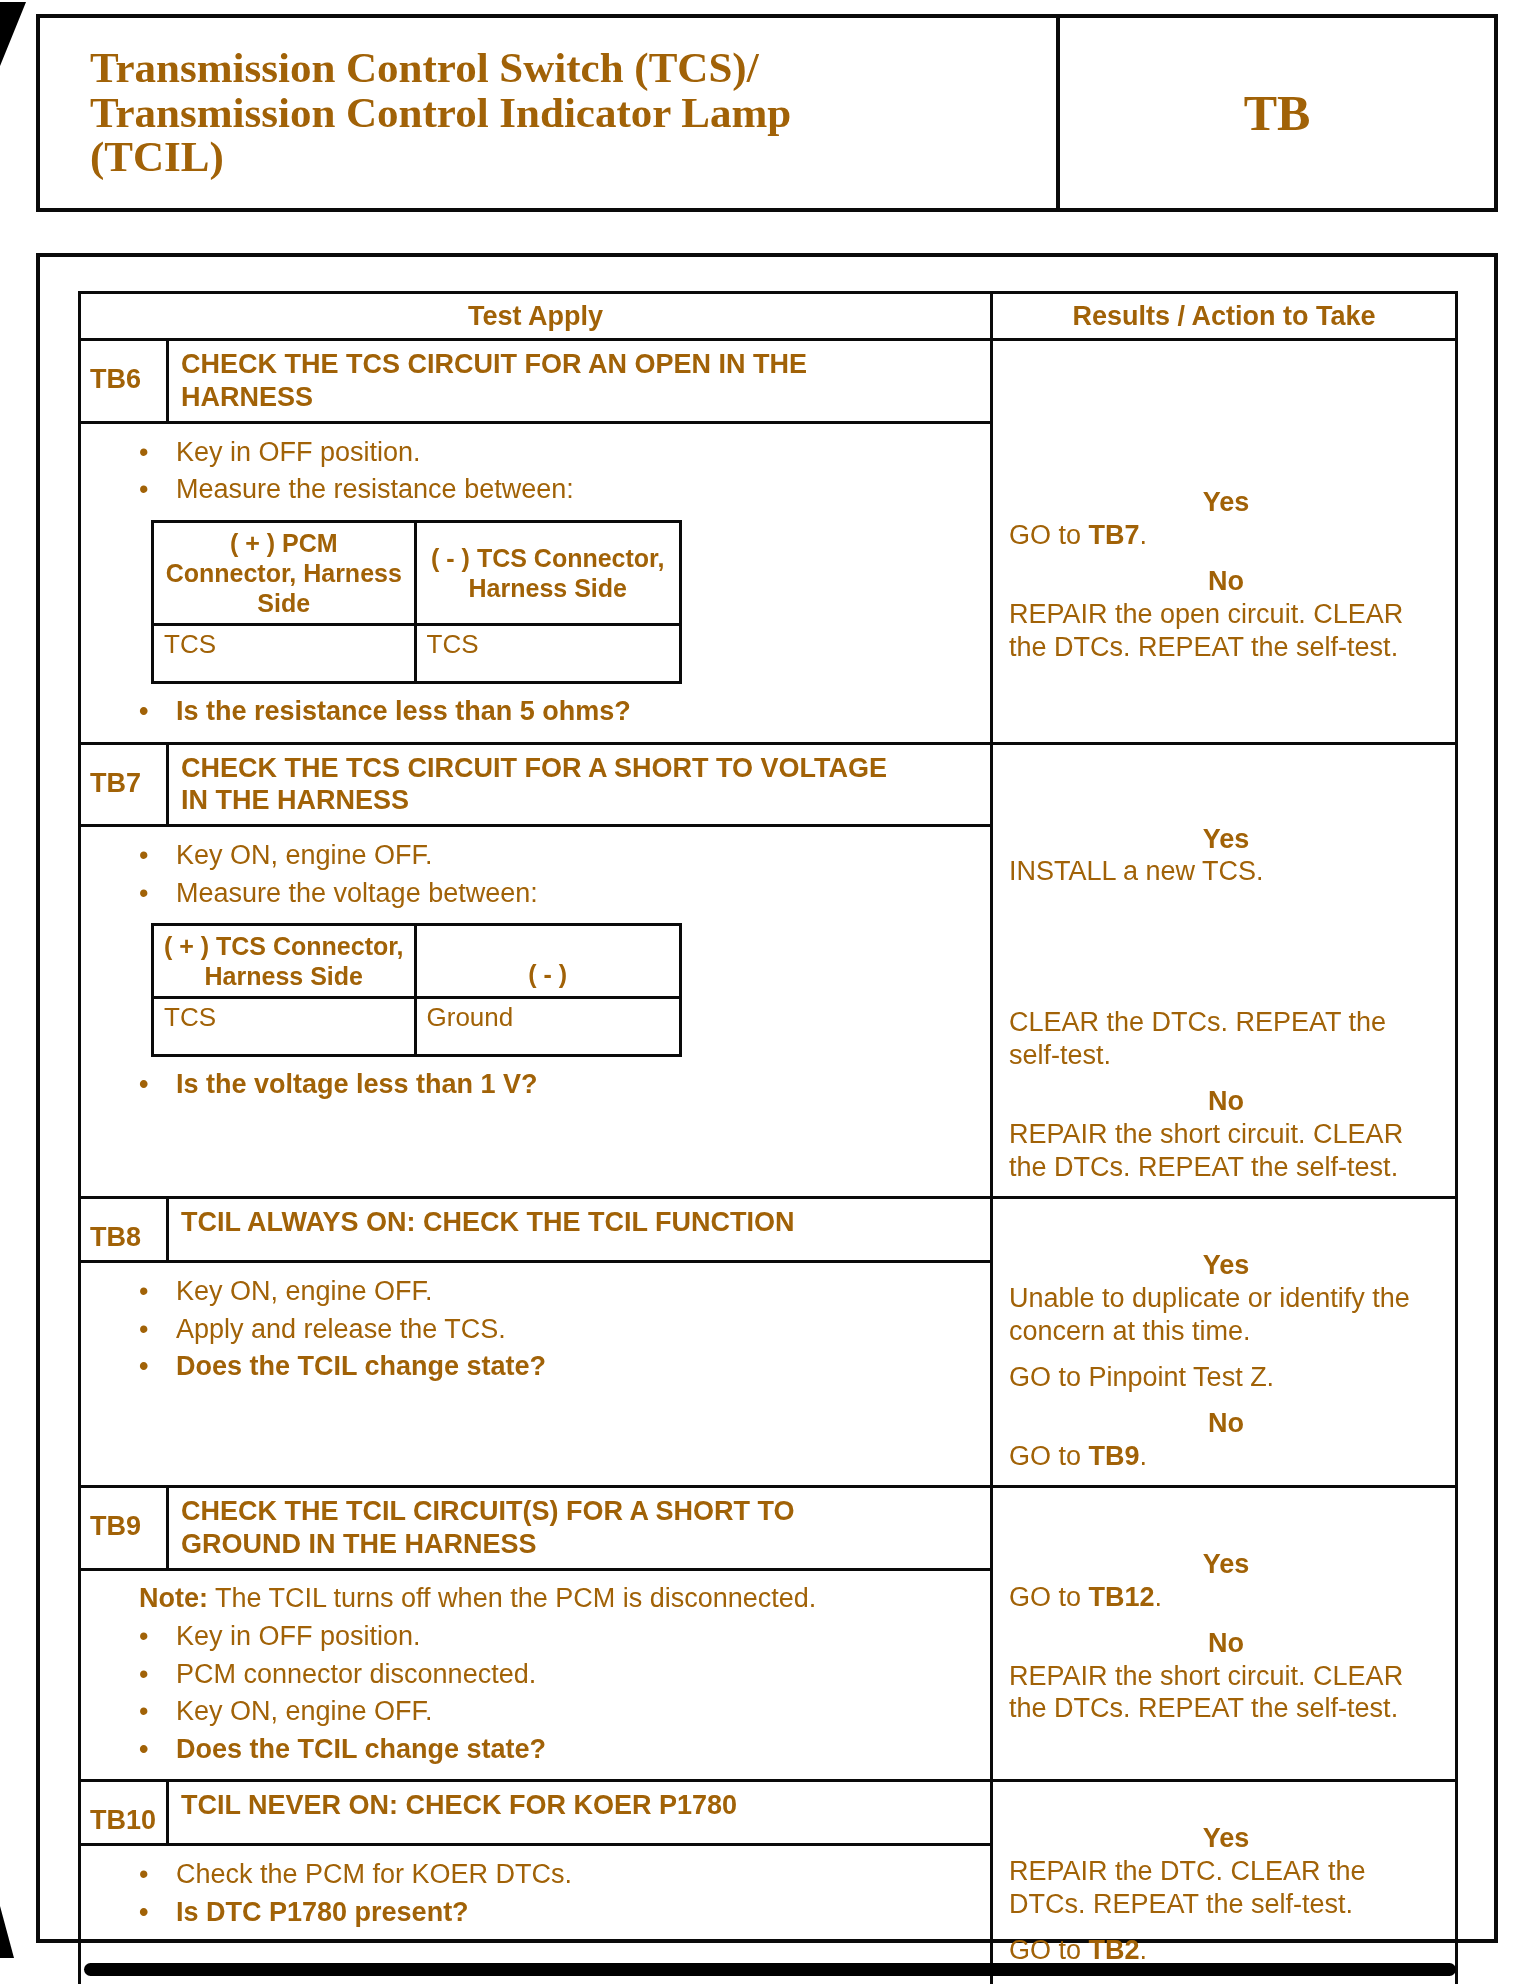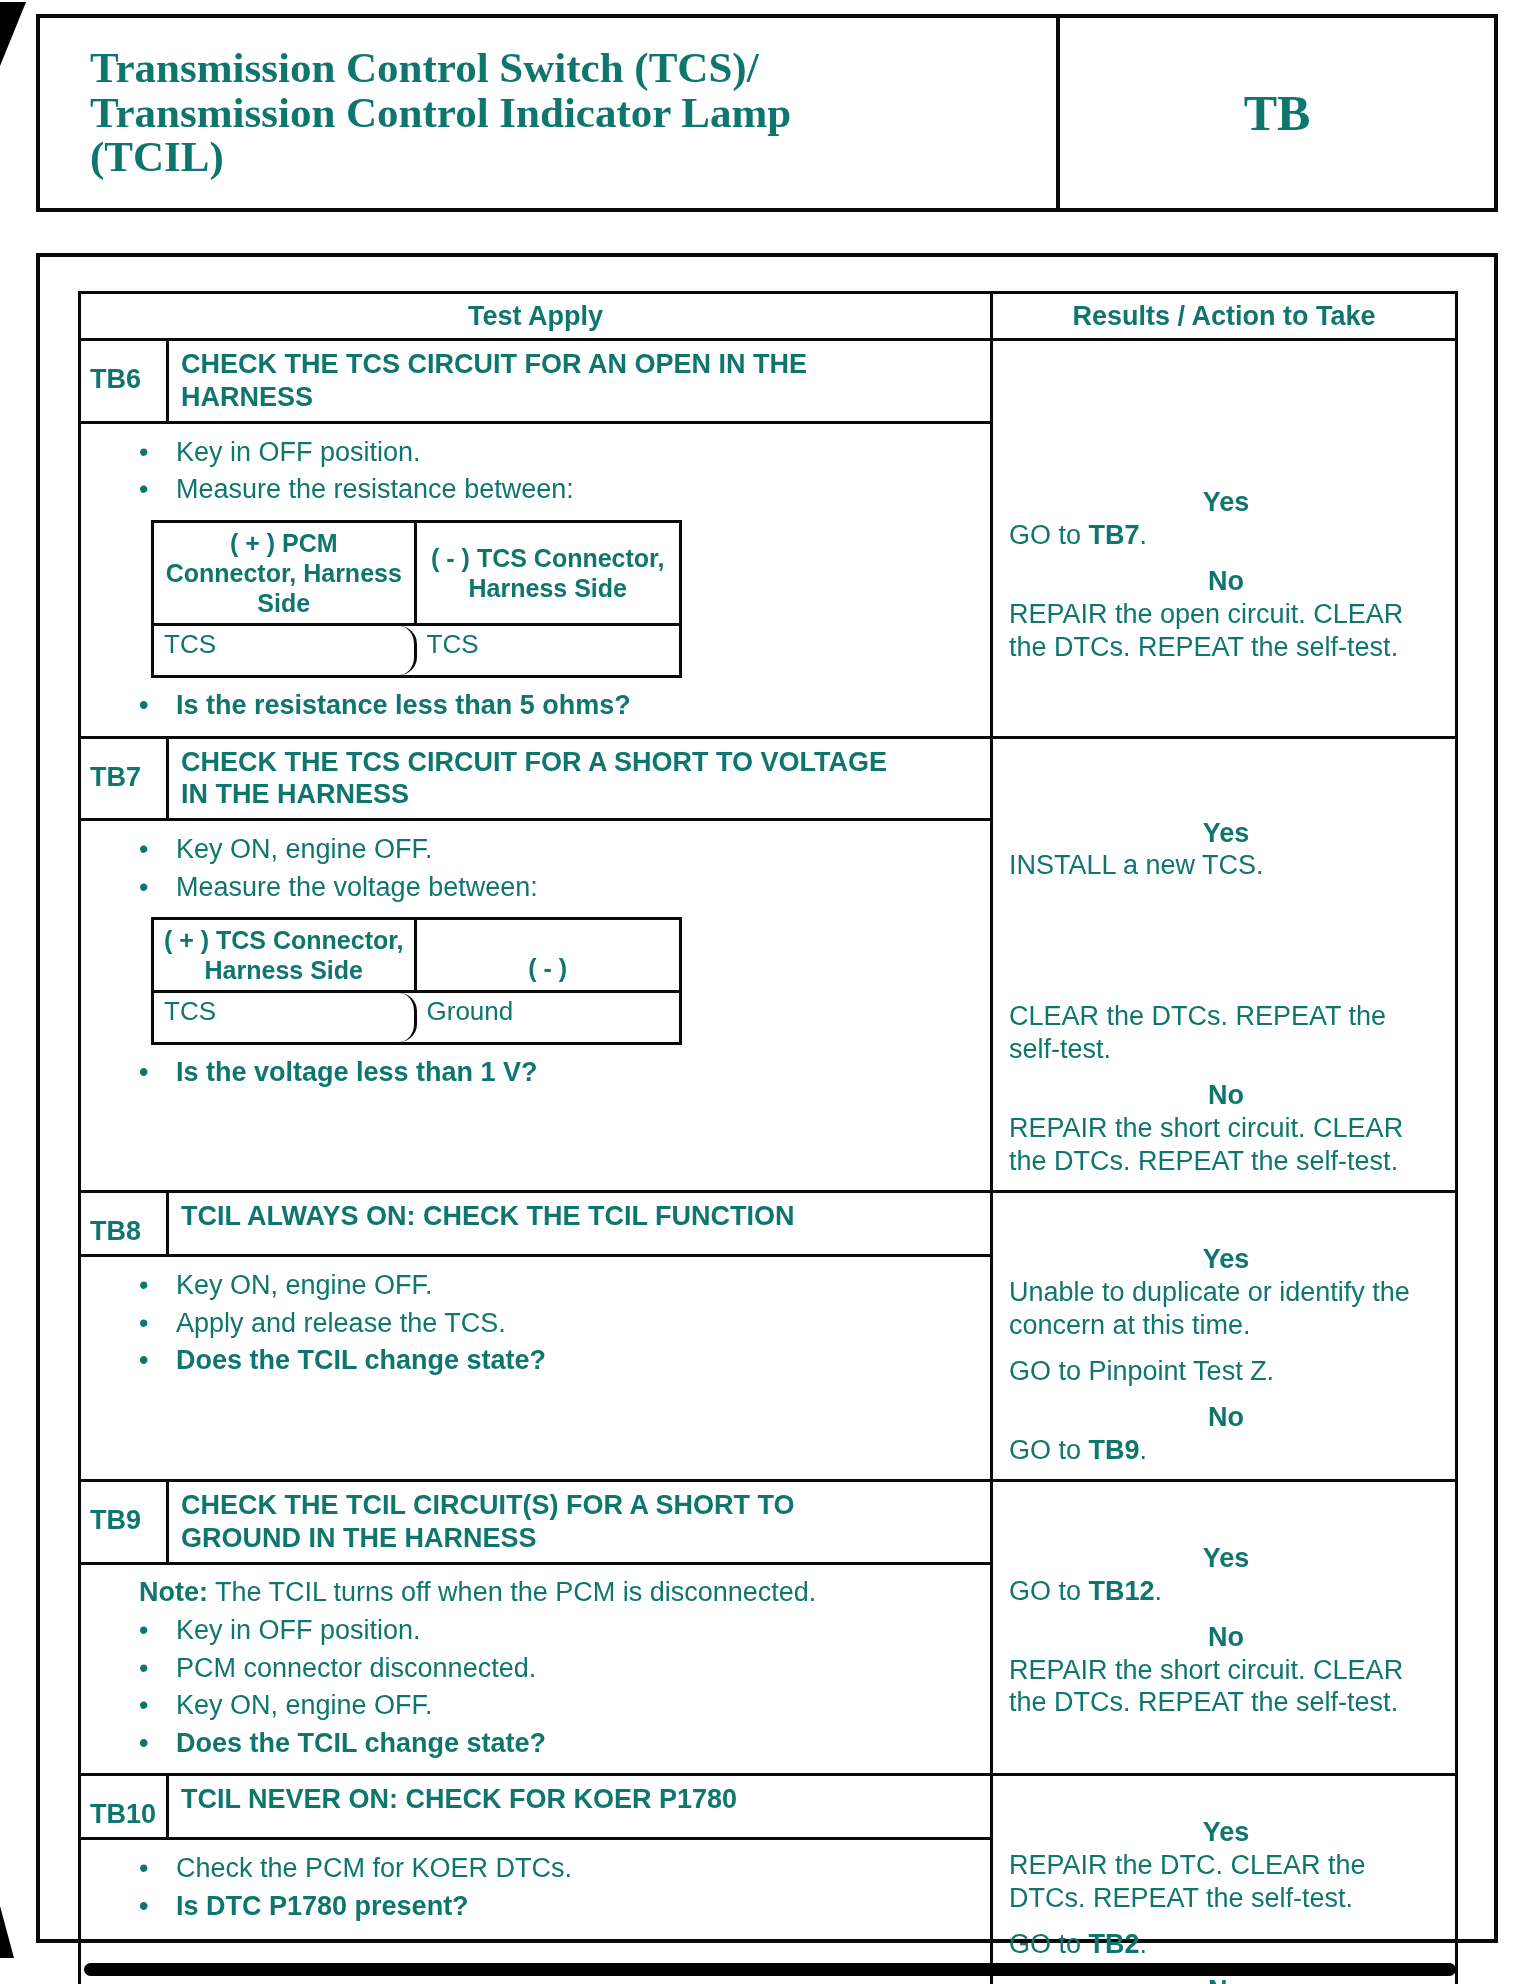--- a/index.html
+++ b/index.html
@@ -1,19 +1,19 @@
 <!DOCTYPE html>
 <html><head>
 <meta charset="utf-8">
 <style>
   * { margin:0; padding:0; box-sizing:border-box; }
   html,body { background:#e9e9e9; }
   .page {
     position:relative; width:1536px; height:1984px; background:#ffffff;
-    overflow:hidden; color:#0f766e;
+    overflow:hidden; color:#a16207;
     font-family:"Liberation Sans","DejaVu Sans",sans-serif;
   }
 
   
   .header-box {
     position:absolute; left:36px; top:14px; width:1462px; height:198px;
     border:4px solid #0a0a0a; display:flex; background:#fff;
   }
   .header-title {
     flex:1; padding:28px 10px 0 50px;
@@ -66,21 +66,21 @@
   .itable { width:531px; margin:13px 0 10px 70px; border:3px solid #0a0a0a; }
   .ithead { display:flex; border-bottom:3px solid #0a0a0a; }
   .ith {
     width:50%; min-height:64px; padding:5px 8px; font-weight:bold; font-size:25px;
     line-height:1.2; display:flex; align-items:center; justify-content:center;
     text-align:center;
   }
   .ith:first-child { border-right:3px solid #0a0a0a; }
   .ith.alend { align-items:flex-end; padding-bottom:7px; }
   .itrow { display:flex; }
-  .itd { width:50%; padding:3px 10px 15px 10px; font-size:26px;border-radius:18px; }
+  .itd { width:50%; padding:3px 10px 21px 10px; font-size:26px; }
   .itd:first-child { border-right:3px solid #0a0a0a; }
 
   .rlabel { font-weight:bold;text-align:center; }
   .rtext  { }
   .mt  { margin-top:13px; }
   .gapbig { margin-top:118px; }
 
   .h-tb6  { min-height:307px; }
   .h-tb7  { min-height:435px; }
   .h-tb8  { min-height:254px; }

